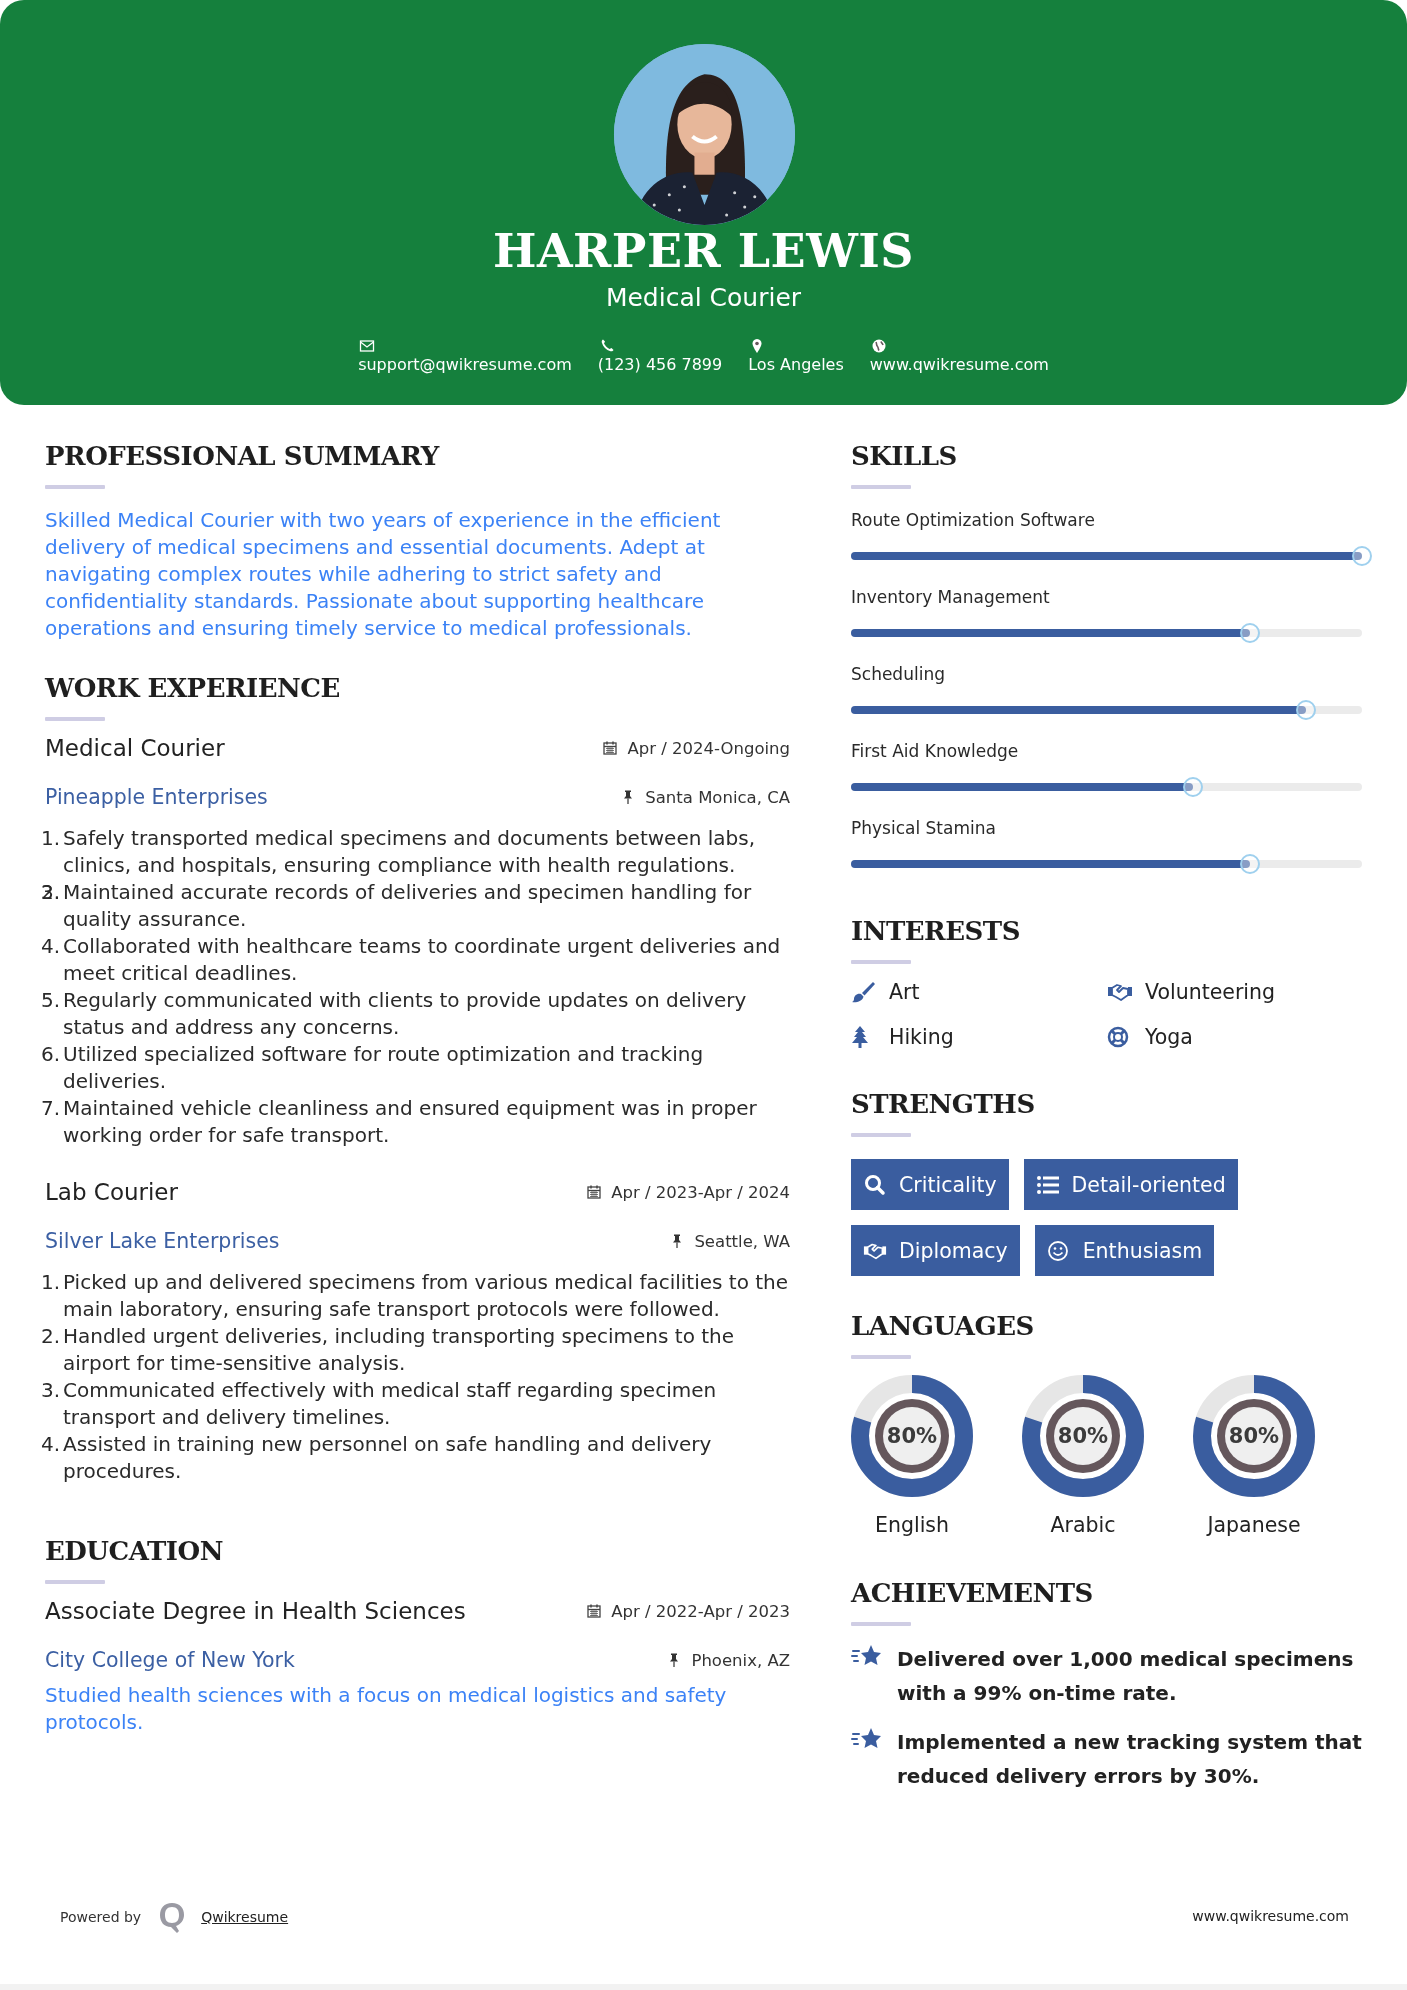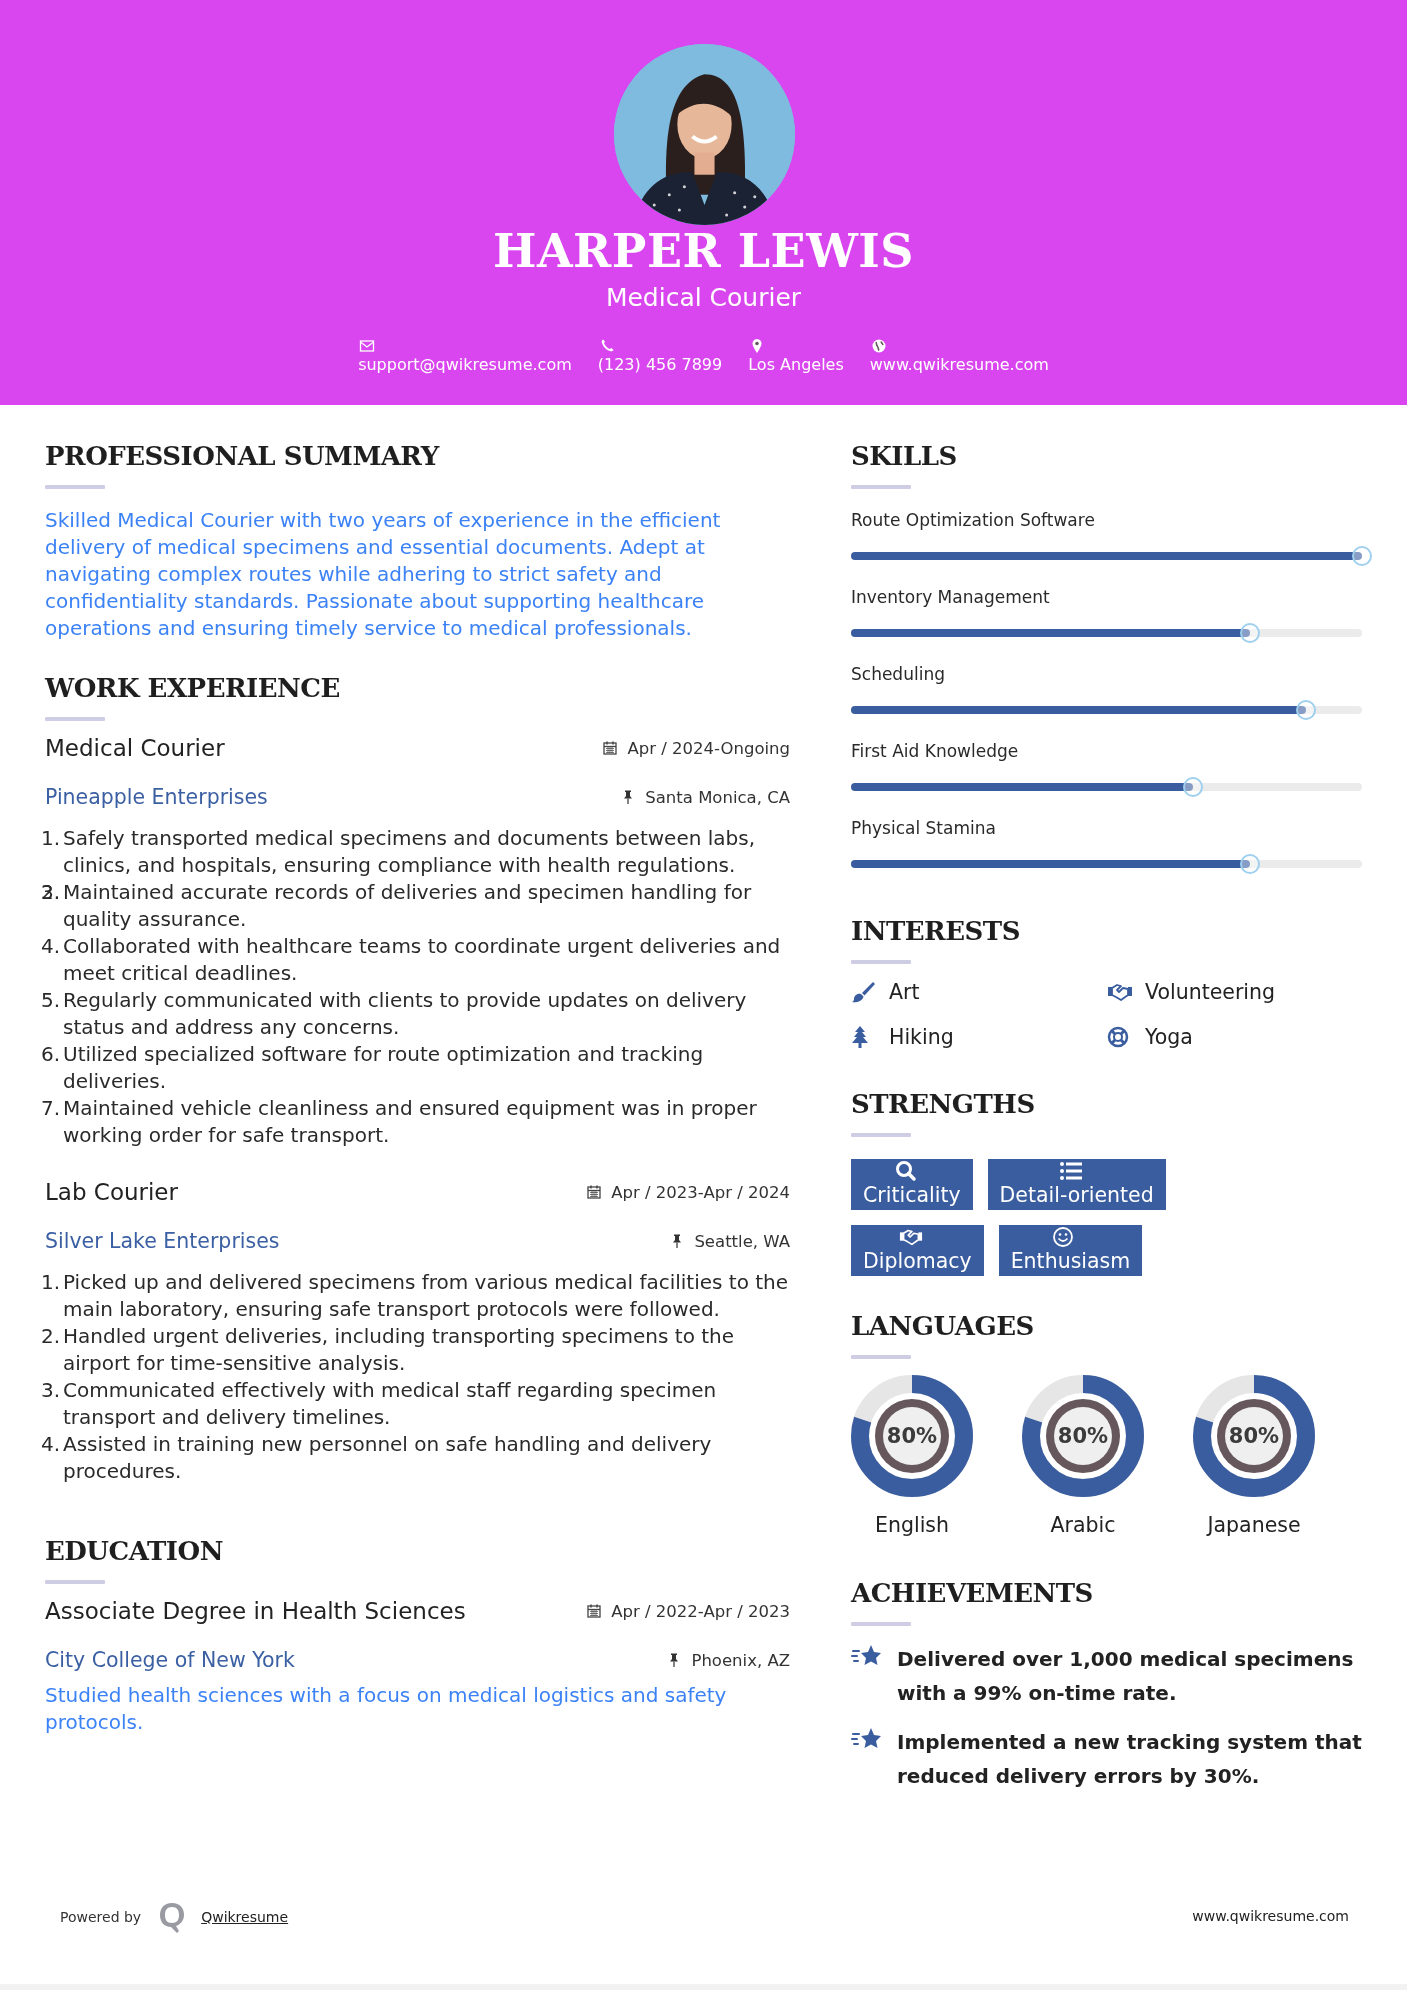--- a/index.html
+++ b/index.html
@@ -1,20 +1,20 @@
 <!DOCTYPE html>
 <html><head>
 <meta charset="utf-8">
 <style>
   * { box-sizing: border-box; margin: 0; padding: 0; }
   html, body { width: 1407px; height: 1990px; background: #ffffff; overflow: hidden; }
   body { font-family: "DejaVu Sans", "Liberation Sans", sans-serif; color: #2a2a2a; position: relative; }
 
   
-  .header { position: absolute; left: 0; top: 0; width: 1407px; height: 405px; background: #d946ef; }
+  .header { position: absolute; left: 0; top: 0; width: 1407px; height: 405px; background: #15803d; border-radius: 24px; }
   .photo { position: absolute; left: 614px; top: 44px; width: 181px; height: 181px; border-radius: 50%; background: #7fbadf; overflow: hidden; }
   .photo svg { width: 100%; height: 100%; display: block; }
   .name { position: absolute; left: 0; top: 224px; width: 1407px; text-align: center; color: #ffffff;
           font-family: "DejaVu Serif", "Liberation Serif", serif; font-weight: bold; font-size: 46px; letter-spacing: 0.5px; }
   .role { position: absolute; left: 0; top: 283px; width: 1407px; text-align: center; color: #ffffff; font-size: 25px; }
   .contacts { position: absolute; left: 0; top: 337px; width: 1407px; display: flex; justify-content: center; align-items: center; gap: 0; color: #ffffff; font-size: 16px; }
   .contact { display: flex; align-items: flex-start; margin: 0 13px; flex-direction: column; }
   .contact .ci { display: inline-flex; width: 18px; height: 18px; margin-right: 14px; align-items: center; justify-content: center; }
   .contact .ci svg { width: 16px; height: 16px; }
 
@@ -47,21 +47,21 @@
   .skill-thumb { position: absolute; top: -6px; width: 20px; height: 20px; border-radius: 50%; border: 2px solid #9fd0ee; background: rgba(255,255,255,0.4); margin-left: -10px; }
 
   
   .interests { display: grid; grid-template-columns: 256px 256px; row-gap: 18px; margin-top: 2px; }
   .interest { display: flex; align-items: center; font-size: 20.5px; color: #222; height: 27px; }
   .interest .ii { width: 28px; height: 24px; margin-right: 10px; display: inline-flex; align-items: center; }
   .interest .ii svg { width: 26px; height: 22px; }
 
   
   .strengths { display: flex; flex-wrap: wrap; gap: 15px 15px; width: 430px; }
-  .badge { display: flex; align-items: center; background: #3a5d9f; color: #fff; font-size: 20.5px; height: 51px; padding: 0 12px; flex-direction: column; }
+  .badge { display: flex; align-items: center; background: #3a5d9f; color: #fff; font-size: 20.5px; height: 51px; padding: 0 12px; }
   .badge .bi { width: 26px; height: 24px; margin-right: 10px; display: inline-flex; align-items: center; }
   .badge .bi svg { width: 24px; height: 22px; }
 
   
   .langs { display: flex; gap: 49px; }
   .lang { width: 122px; text-align: center; }
   .donut { width: 122px; height: 122px; position: relative; }
   .donut svg { width: 122px; height: 122px; display: block; }
   .donut .pct { position: absolute; left: 0; top: 0; width: 122px; height: 122px; line-height: 122px; text-align: center; font-size: 21px; font-weight: bold; color: #3b3b3b; }
   .lang-name { font-size: 20.5px; color: #222; margin-top: 16px; }

